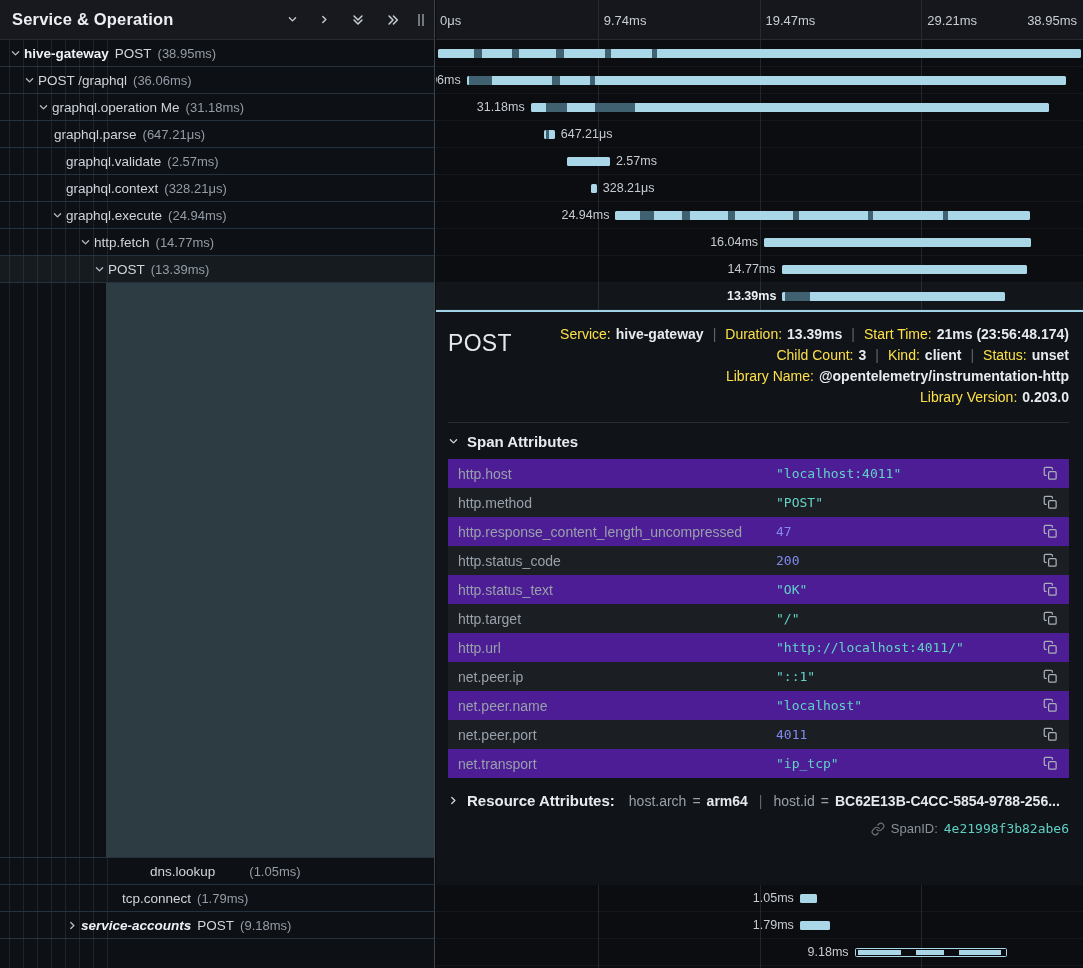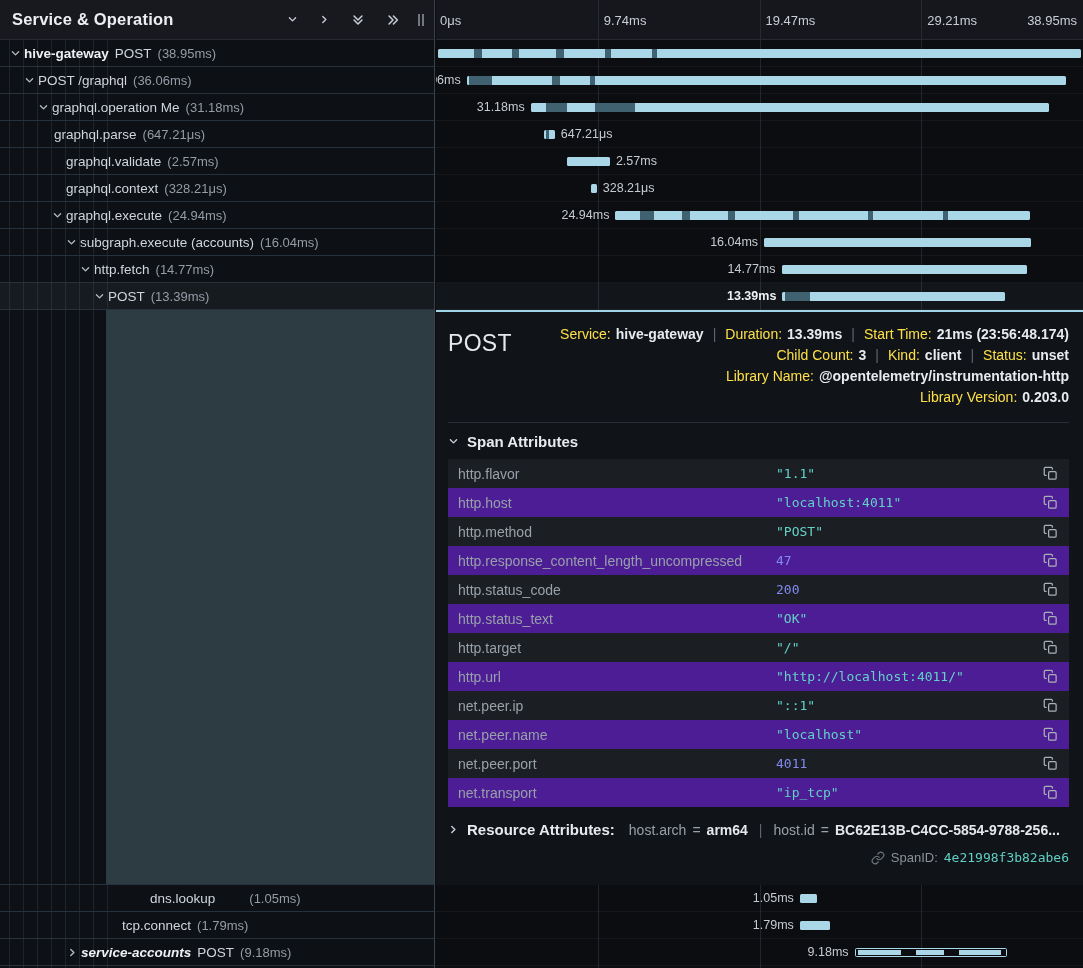--- a/index.html
+++ b/index.html
@@ -189,29 +189,20 @@
           </div>
           <div class="tree-row" style="padding-left: 52px;">
             <span class="chev">
               <svg width="11" height="11" viewBox="0 0 16 16" fill="none" stroke="currentColor" stroke-width="2" stroke-linecap="round" stroke-linejoin="round">
                 <path d="M3.5 5.5 8 10l4.5-4.5"></path>
               </svg>
             </span>
             <span class="op">graphql.execute</span>
             <span class="dur">(24.94ms)</span>
           </div>
-          <div class="tree-row" style="padding-left: 66px;">
-            <span class="chev">
-              <svg width="11" height="11" viewBox="0 0 16 16" fill="none" stroke="currentColor" stroke-width="2" stroke-linecap="round" stroke-linejoin="round">
-                <path d="M3.5 5.5 8 10l4.5-4.5"></path>
-              </svg>
-            </span>
-            <span class="op">subgraph.execute (accounts)</span>
-            <span class="dur">(16.04ms)</span>
-          </div>
           <div class="tree-row" style="padding-left: 80px;">
             <span class="chev">
               <svg width="11" height="11" viewBox="0 0 16 16" fill="none" stroke="currentColor" stroke-width="2" stroke-linecap="round" stroke-linejoin="round">
                 <path d="M3.5 5.5 8 10l4.5-4.5"></path>
               </svg>
             </span>
             <span class="op">http.fetch</span>
             <span class="dur">(14.77ms)</span>
           </div>
           <div class="tree-row selected" style="padding-left: 94px;">
@@ -341,30 +332,20 @@
       <div class="attr-section">
         <div class="section-header">
           <span class="section-chev">
             <svg width="11" height="11" viewBox="0 0 16 16" fill="none" stroke="currentColor" stroke-width="2" stroke-linecap="round" stroke-linejoin="round">
                 <path d="M3.5 5.5 8 10l4.5-4.5"></path>
               </svg>
           </span>
           <span>Span Attributes</span>
         </div>
         <div id="attr-table">
-            <div class="attr-row odd">
-              <span class="attr-key">http.flavor</span>
-              <span class="attr-val string">"1.1"</span>
-              <button class="copy-btn">
-                <svg width="15" height="15" viewBox="0 0 24 24" fill="none" stroke="currentColor" stroke-width="2" stroke-linecap="round" stroke-linejoin="round">
-                  <rect x="9" y="9" width="12" height="12" rx="2"></rect>
-                  <path d="M5 15H4a2 2 0 0 1-2-2V4a2 2 0 0 1 2-2h9a2 2 0 0 1 2 2v1"></path>
-                </svg>
-              </button>
-            </div>
             <div class="attr-row even">
               <span class="attr-key">http.host</span>
               <span class="attr-val string">"localhost:4011"</span>
               <button class="copy-btn">
                 <svg width="15" height="15" viewBox="0 0 24 24" fill="none" stroke="currentColor" stroke-width="2" stroke-linecap="round" stroke-linejoin="round">
                   <rect x="9" y="9" width="12" height="12" rx="2"></rect>
                   <path d="M5 15H4a2 2 0 0 1-2-2V4a2 2 0 0 1 2-2h9a2 2 0 0 1 2 2v1"></path>
                 </svg>
               </button>
             </div>

